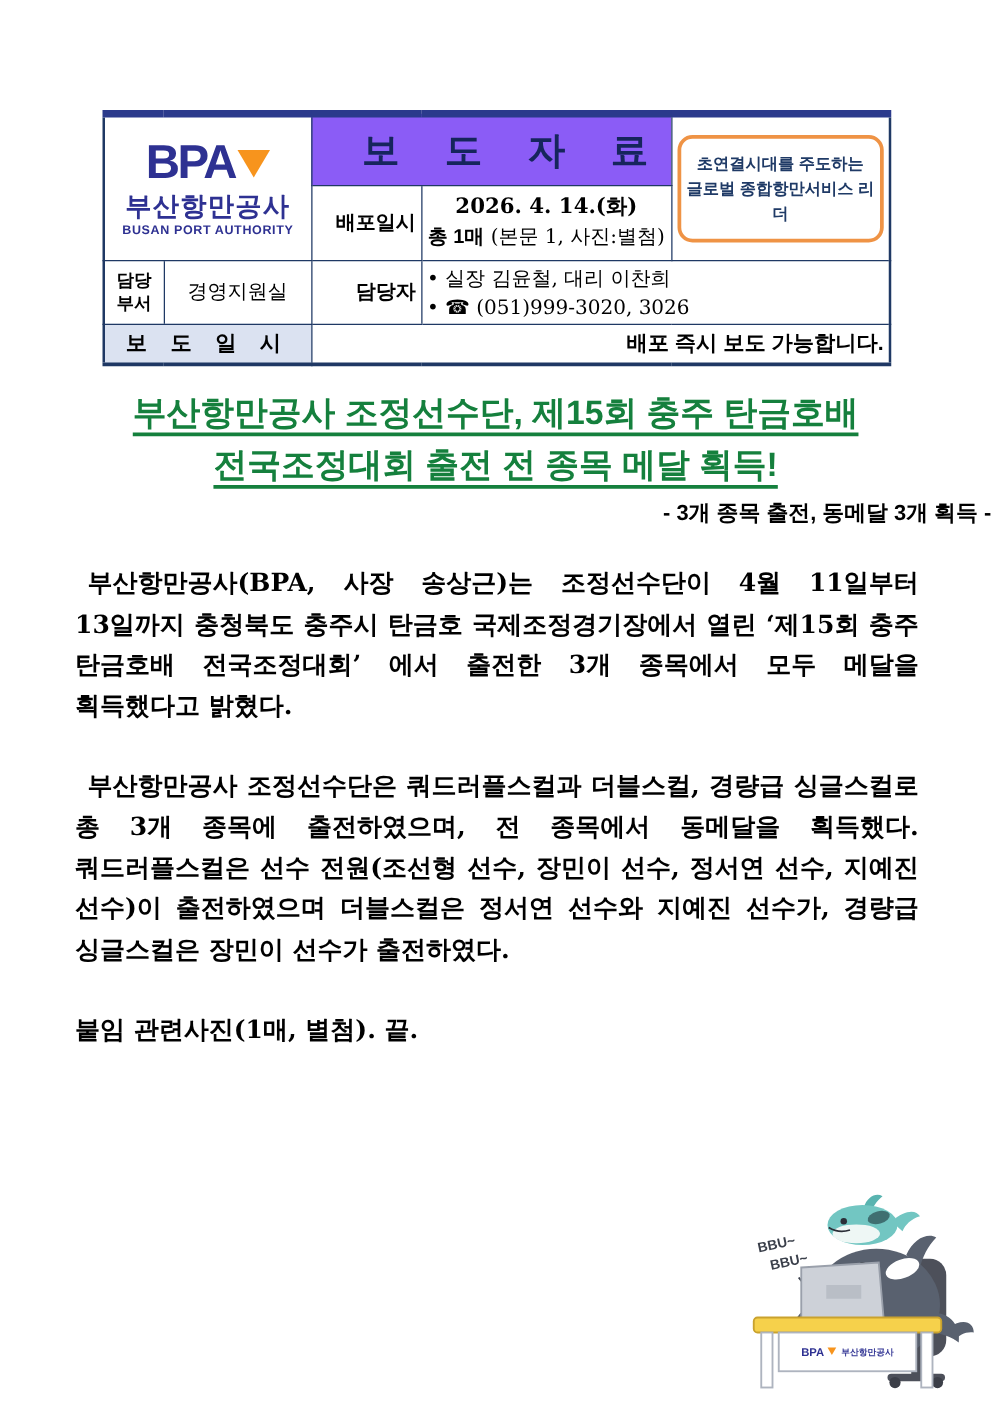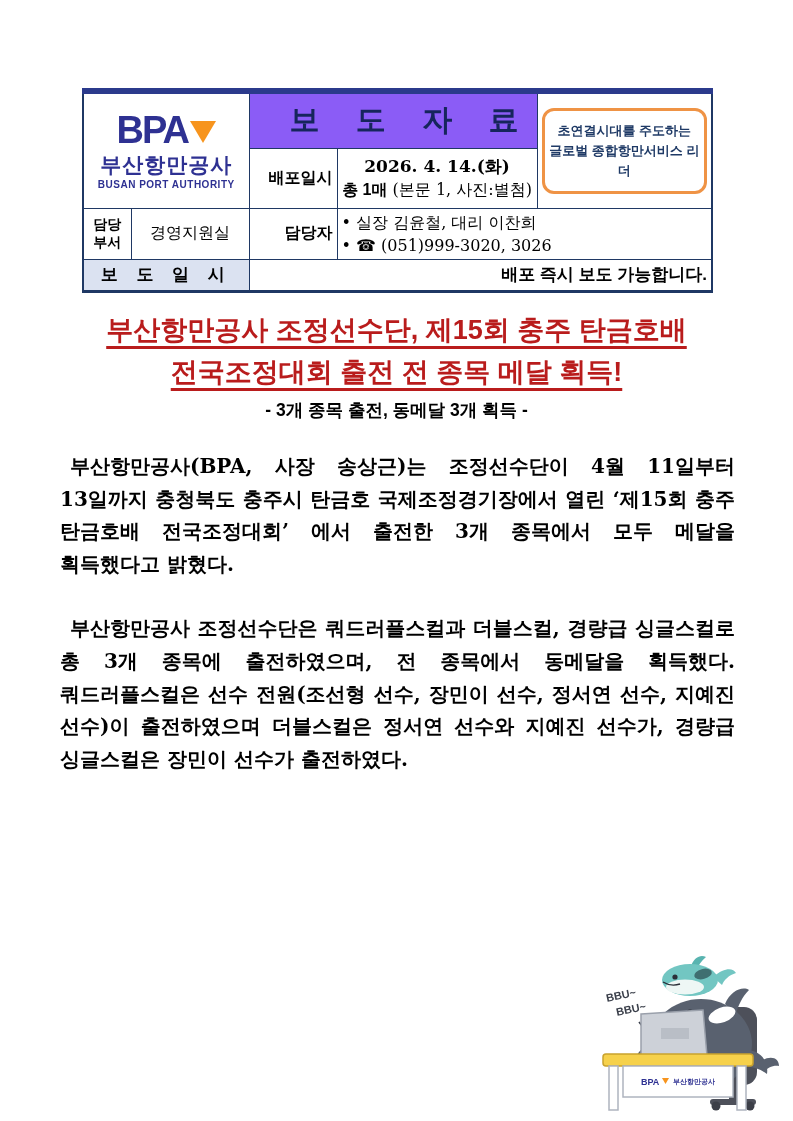--- a/index.html
+++ b/index.html
@@ -94,30 +94,30 @@
     font-family:"Liberation Sans",sans-serif;
     font-weight:bold; font-size:17px;
   }
 
   
   .article-title {
     position:absolute; left:0; top:310px; width:793px;
     text-align:center;
     font-family:"Liberation Sans",sans-serif;
     font-weight:bold; font-size:27px; line-height:1.55;
-    color:#b91c1c;
+    color:#15803d;
   }
   .article-title .u {
     text-decoration:underline;
     text-decoration-thickness:2.5px;
     text-underline-offset:7px;
   }
   .article-subtitle {
     position:absolute; left:0; top:398px; width:793px;
-    text-align:center;
+    text-align:right;
     font-family:"Liberation Sans",sans-serif;
     font-weight:bold; font-size:17.5px;
     color:#000;
   }
 
   .article-body {
     position:absolute; left:60px; top:450px; width:675px;
     font-size:20px; line-height:1.63;
     text-align:justify;
     font-weight:bold;
@@ -189,20 +189,21 @@
 
   <div class="article-title">
     <span class="u">부산항만공사 조정선수단, 제15회 충주 탄금호배</span><br>
     <span class="u">전국조정대회 출전 전 종목 메달 획득!</span>
   </div>
   <div class="article-subtitle">- 3개 종목 출전, 동메달 3개 획득 -</div>
 
   <div class="article-body">
     <p>부산항만공사(BPA, 사장 송상근)는 조정선수단이 4월 11일부터 13일까지 충청북도 충주시 탄금호 국제조정경기장에서 열린 ‘제15회 충주 탄금호배 전국조정대회’ 에서 출전한 3개 종목에서 모두 메달을 획득했다고 밝혔다.</p>
     <p>부산항만공사 조정선수단은 쿼드러플스컬과 더블스컬, 경량급 싱글스컬로 총 3개 종목에 출전하였으며, 전 종목에서 동메달을 획득했다. 쿼드러플스컬은 선수 전원(조선형 선수, 장민이 선수, 정서연 선수, 지예진 선수)이 출전하였으며 더블스컬은 정서연 선수와 지예진 선수가, 경량급 싱글스컬은 장민이 선수가 출전하였다.</p>
+    <p class="attachment">붙임   관련사진(1매, 별첨).   끝.</p>
   </div>
 
   <svg class="mascot" viewBox="0 0 210 165">
 
     <g>
       <rect x="128" y="55" width="46" height="78" rx="13" fill="#4d505a"></rect>
       <rect x="146" y="130" width="8" height="18" fill="#4d505a"></rect>
       <path d="M130 150 L170 150" stroke="#4d505a" stroke-width="6" stroke-linecap="round"></path>
       <circle cx="133" cy="154" r="4.5" fill="#3c3f48"></circle>
       <circle cx="167" cy="154" r="4.5" fill="#3c3f48"></circle>

